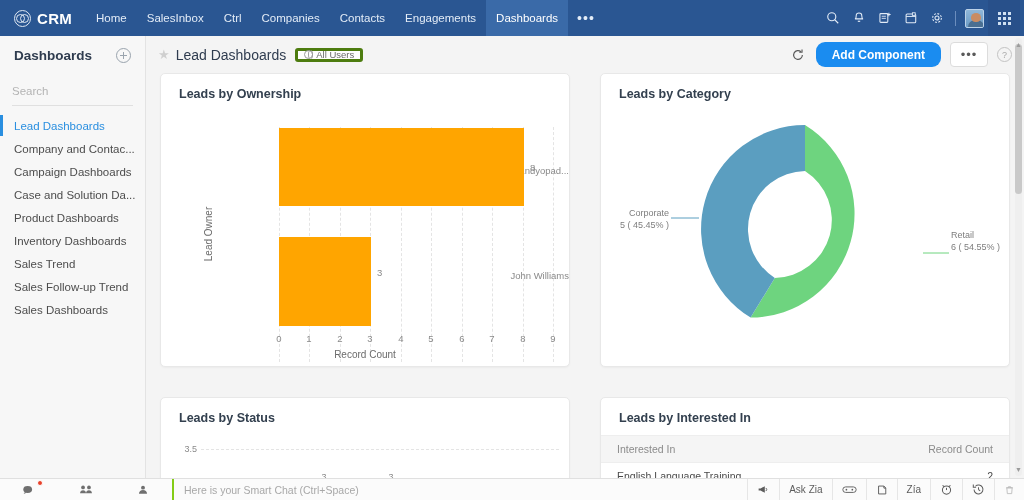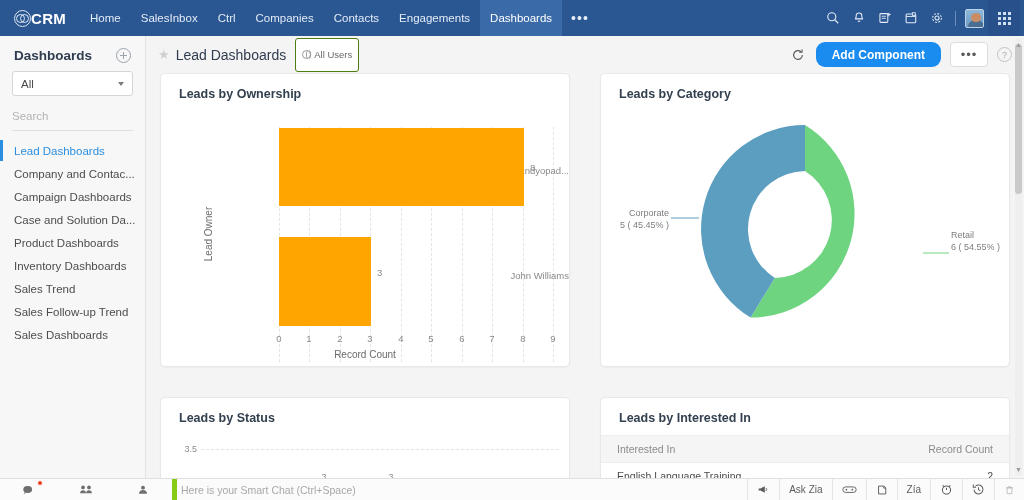--- a/index.html
+++ b/index.html
@@ -9,21 +9,21 @@
     background: #f2f2f2;
     overflow: hidden;
   }
   .app { width: 1024px; height: 500px; position: relative; background: #f4f4f4; }
 
   
   .topnav {
     height: 36px; background: #2a5692; display: flex; align-items: center;
     position: relative; z-index: 20;
   }
-  .brand { display: flex; align-items: center; padding: 0 14px 0 14px; }
+  .brand { display: flex; align-items: center; gap: 6px; padding: 0 14px 0 14px; }
   .brand-mark {
     width: 17px; height: 17px; border: 1.6px solid #dfe8f3; border-radius: 50%;
     position: relative; display: inline-block;
   }
   .brand-mark::before, .brand-mark::after {
     content: ""; position: absolute; width: 7px; height: 7px;
     border: 1.4px solid #dfe8f3; border-radius: 50%;
     top: 3.5px;
   }
   .brand-mark::before { left: 1px; }
@@ -127,22 +127,22 @@
 
   .toolbar {
     height: 37px; display:flex; align-items:center; padding: 0 12px 0 12px;
     flex-shrink: 0;
   }
   .star {
     color:#cfcfcf; font-size: 13px; margin-right: 6px; cursor:pointer; line-height:1;
   }
   .page-title { font-size: 14px; color: #2f3c4f; font-weight: 500; }
   .pill {
-    margin-left: 9px; border:1px solid #4d7c0f; background:#fff; border-radius:3px;
-    height: 34px; display:flex; align-items:center; gap:3px; padding: 0 6px;
+    margin-left: 9px; border:3px solid #4d7c0f; background:#fff; border-radius:3px;
+    height: 14px; display:flex; align-items:center; gap:3px; padding: 0 6px;
     font-size: 9.5px; color:#6a6a6a; cursor:pointer;
   }
   .globe {
     width: 9px; height: 9px; border-radius:50%; border:1px solid #9b9b9b; position:relative;
   }
   .globe::after {
     content:""; position:absolute; left:3px; top:-1px; width:3px; height:9px;
     border:1px solid #9b9b9b; border-radius:50%; border-top:none; border-bottom:none;
   }
 
@@ -247,22 +247,22 @@
   .bb-left { display:flex; align-items:center; width: 172px; height:22px; }
   .bb-icon {
     flex:1; display:flex; align-items:center; justify-content:center; position:relative;
     cursor:pointer; color:#6f6f6f; height:22px;
   }
   .badge-dot {
     position:absolute; top:1px; right: 14px; width:6px;height:6px;border-radius:50%;
     background:#e8412a; border:1px solid #fff;
   }
   .bb-chat {
-    flex:1; border-left:5px solid #84cc16; height:22px; display:flex; align-items:center;
-    padding-left: 4px; font-size: 10.5px; color:#a8a8a8;
+    flex:1; border-left:2px solid #84cc16; height:22px; display:flex; align-items:center;
+    padding-left: 10px; font-size: 10.5px; color:#a8a8a8;
   }
   .bb-right { display:flex; align-items:center; height:22px; }
   .bb-rbtn {
     border-left:1px solid #e6e6e6; height: 22px; display:flex; align-items:center;
     justify-content:center; padding: 0 9px; color:#5c5c5c; font-size: 10px; cursor:pointer;
   }
   .bb-rbtn.last { color:#b9b9b9; border-right: none; }
 </style>
 </head>
 <body>
@@ -336,24 +336,20 @@
       </div>
     </div>
   </div>
 
   <div class="body">
 
     <div class="sidebar">
       <div class="sb-head">
         <span class="sb-title">Dashboards</span>
         <span class="plus-btn"></span>
-      </div>
-      <div class="sb-select">
-        <span>All</span>
-        <span class="caret"></span>
       </div>
       <div class="sb-search">
         <input placeholder="Search" style="">
       </div>
       <div class="sb-list">
         <div class="sb-item active">Lead Dashboards</div>
         <div class="sb-item">Company and Contac...</div>
         <div class="sb-item">Campaign Dashboards</div>
         <div class="sb-item">Case and Solution Da...</div>
         <div class="sb-item">Product Dashboards</div>

